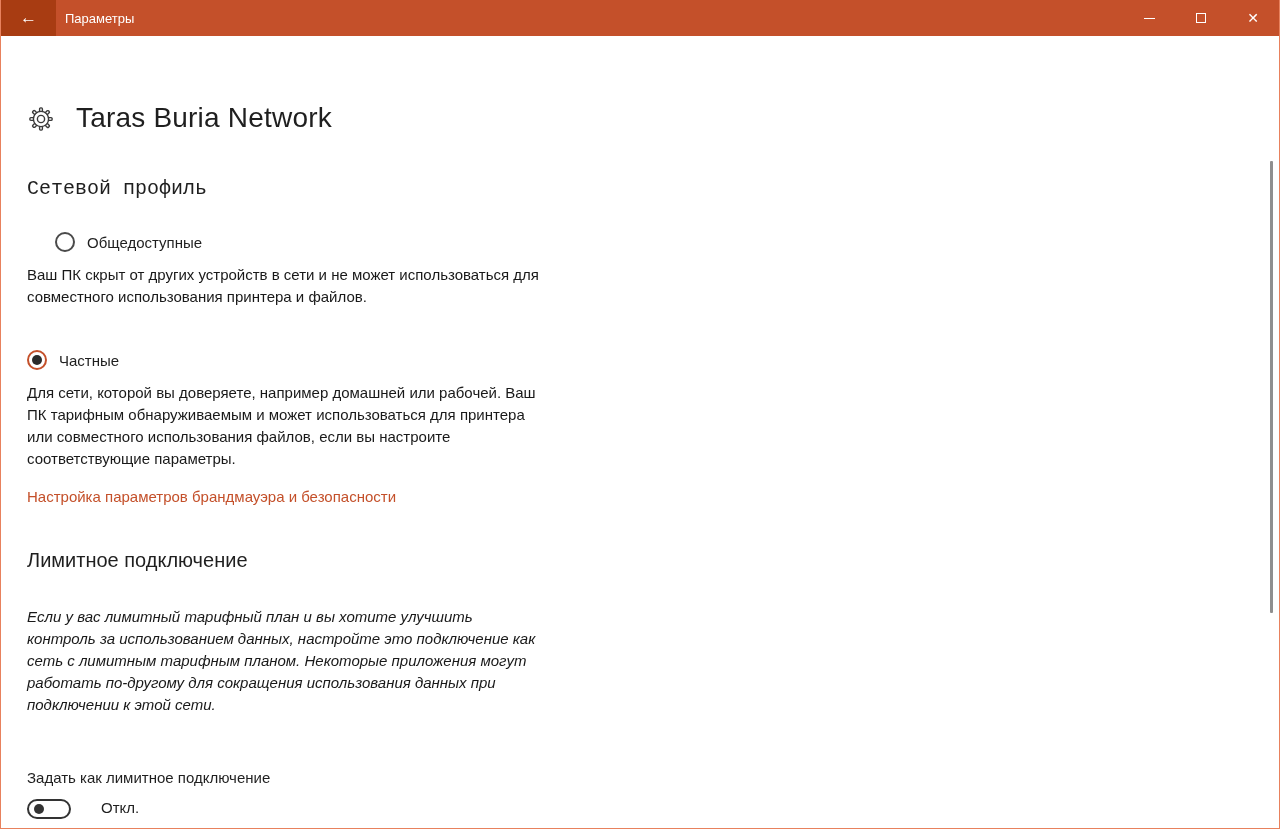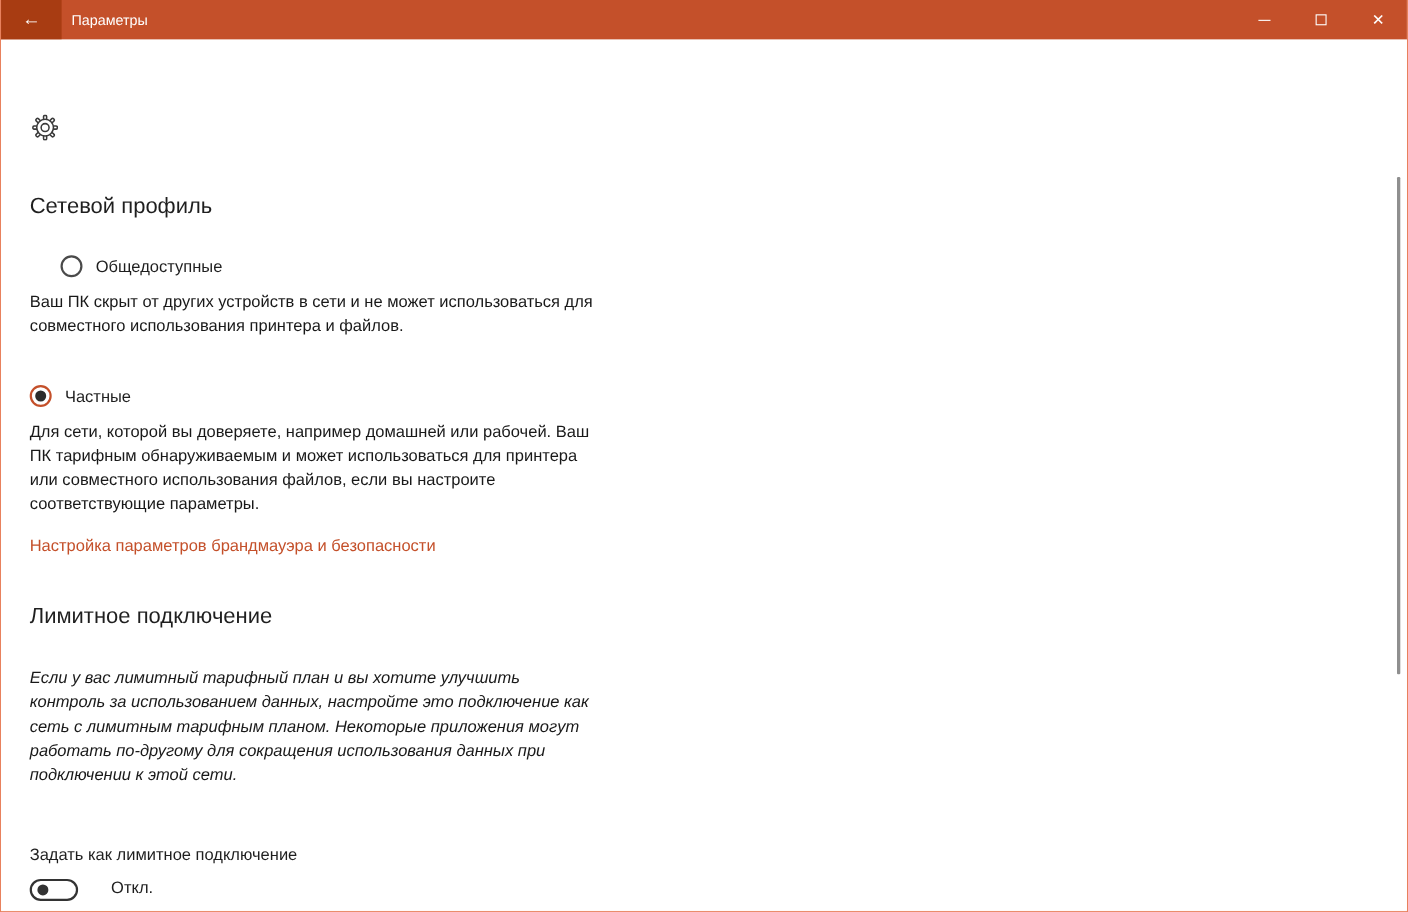--- a/index.html
+++ b/index.html
@@ -52,21 +52,21 @@
   .page-title-row {
     position: absolute; top: 66px; left: 28px;
     display: flex; align-items: center;
   }
   .gear-icon { width: 24px; height: 24px; margin-top: 2px; }
   .page-title {
     font-size: 28px; font-weight: 300; color: #1f1f1f;
     margin-left: 23px; letter-spacing: 0.2px;
   }
   .section-heading { font-size: 20px; font-weight: 400; color: #1f1f1f; position: absolute; left: 26px; }
-  .heading-profile { top: 141px; }
+  .heading-profile { top: 141px; font-family: Liberation Mono, monospace; }
   .heading-metered { top: 513px; }
   .radio-row { position: absolute; left: 26px; display: flex; align-items: center; }
   .radio-row-1 { top: 196px; padding-left: 28px; }
   .radio-row-2 { top: 314px; }
   .radio-outer {
     width: 20px; height: 20px; border-radius: 50%;
     border: 2px solid #4a4a4a; background: #fff;
     display: flex; align-items: center; justify-content: center;
     flex: 0 0 auto;
   }
@@ -138,20 +138,21 @@
             <rect x="10.6" y="0.9" width="2.8" height="4.4" rx="1" transform="rotate(90 12 12)"></rect>
             <rect x="10.6" y="0.9" width="2.8" height="4.4" rx="1" transform="rotate(135 12 12)"></rect>
             <rect x="10.6" y="0.9" width="2.8" height="4.4" rx="1" transform="rotate(225 12 12)"></rect>
             <rect x="10.6" y="0.9" width="2.8" height="4.4" rx="1" transform="rotate(270 12 12)"></rect>
             <rect x="10.6" y="0.9" width="2.8" height="4.4" rx="1" transform="rotate(315 12 12)"></rect>
           </g>
           <circle cx="12" cy="12" r="7.6" fill="#ffffff"></circle>
           <circle cx="12" cy="12" r="3.6"></circle>
         </svg>
       </span>
+      <h1 class="page-title">Taras Buria Network</h1>
     </div>
 
     <div class="section-heading heading-profile">Сетевой профиль</div>
 
     <div class="radio-row radio-row-1">
       <span class="radio-outer"></span>
       <span class="radio-label">Общедоступные</span>
     </div>
     <div class="body-text desc-1">Ваш ПК скрыт от других устройств в сети и не может использоваться для совместного использования принтера и файлов.</div>
 

